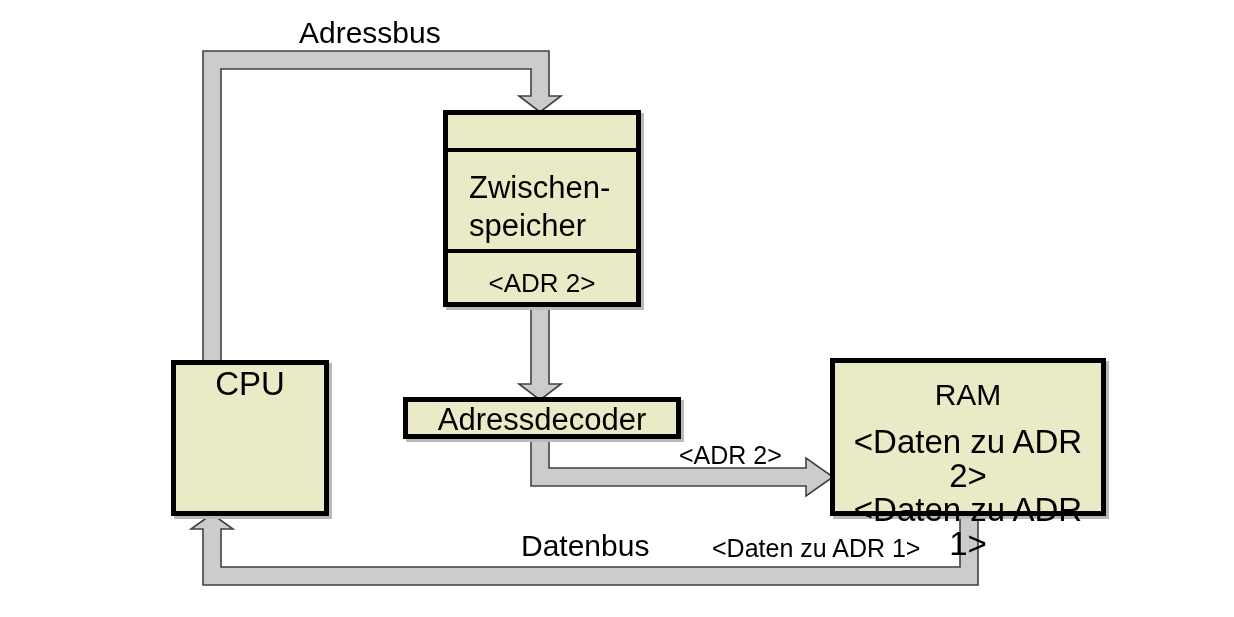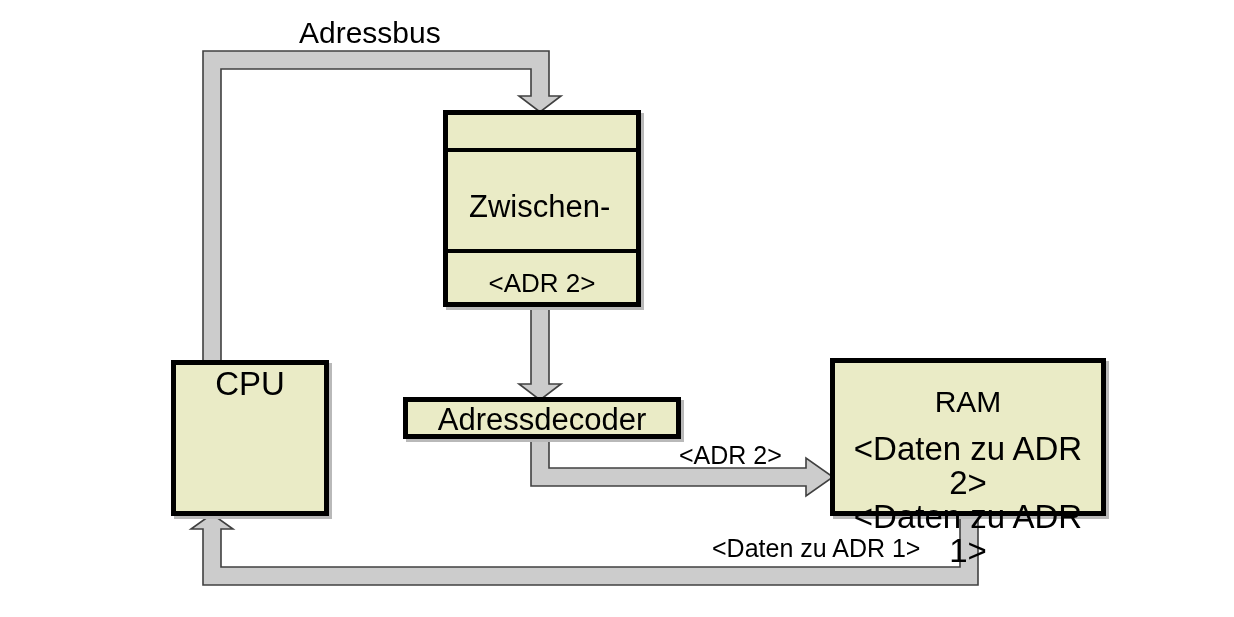--- a/index.html
+++ b/index.html
@@ -64,21 +64,21 @@
   }
   #decoder-box {
     left: 403px; top: 397px; width: 278px; height: 42px;
     display: flex; align-items: flex-start; justify-content: center;
     font-size: 31px;
   }
   #ram-box {
     left: 830px; top: 358px; width: 276px; height: 158px;
     text-align: center;
   }
-  #ram-box .ram-title { font-size: 30px; margin-top: 22px; margin-bottom: 13px; }
+  #ram-box .ram-title { font-size: 30px; margin-top: 15px; margin-bottom: 13px; }
   #ram-box .ram-row { font-size: 33px; line-height: 34px; }
   .flabel { position: absolute; white-space: nowrap; }
   #adressbus-label { left: 299px; top: 16px; font-size: 30px; }
   #datenbus-label  { left: 521px; top: 529px; font-size: 30px; }
   #adr2-bus-label  { left: 679px; top: 441px; font-size: 25px; }
   #daten-adr1-bus-label { left: 712px; top: 534px; font-size: 25px; }
 </style>
 </head>
 <body>
 
@@ -90,36 +90,38 @@
     <polygon class="bus" points="531,436 531,486 806,486 806,496 833,477 806,458 806,468 549,468 549,436"></polygon>
     <polygon class="bus" points="978,513 978,585 203,585 203,529 191,529 212,514 233,529 221,529 221,567 960,567 960,513"></polygon>
   </svg>
 
   <div class="flabel" id="adressbus-label">Adressbus</div>
 
   <div class="box" id="buffer-box">
     <div class="buffer-slot-top"></div>
     <div class="buffer-mid">
       <div>Zwischen-</div>
+      <div>speicher</div>
     </div>
     <div class="buffer-slot-bottom">&lt;ADR 2&gt;</div>
   </div>
 
   <div class="box" id="decoder-box">
     <span>Adressdecoder</span>
   </div>
 
   <div class="flabel" id="adr2-bus-label">&lt;ADR 2&gt;</div>
 
   <div class="box" id="ram-box">
     <div class="ram-title">RAM</div>
     <div class="ram-row">&lt;Daten zu ADR 2&gt;</div>
     <div class="ram-row">&lt;Daten zu ADR 1&gt;</div>
   </div>
 
   <div class="box" id="cpu-box">
     <span>CPU</span>
   </div>
 
+  <div class="flabel" id="datenbus-label">Datenbus</div>
 
   <div class="flabel" id="daten-adr1-bus-label">&lt;Daten zu ADR 1&gt;</div>
 
 </div>
 
 </body></html>

